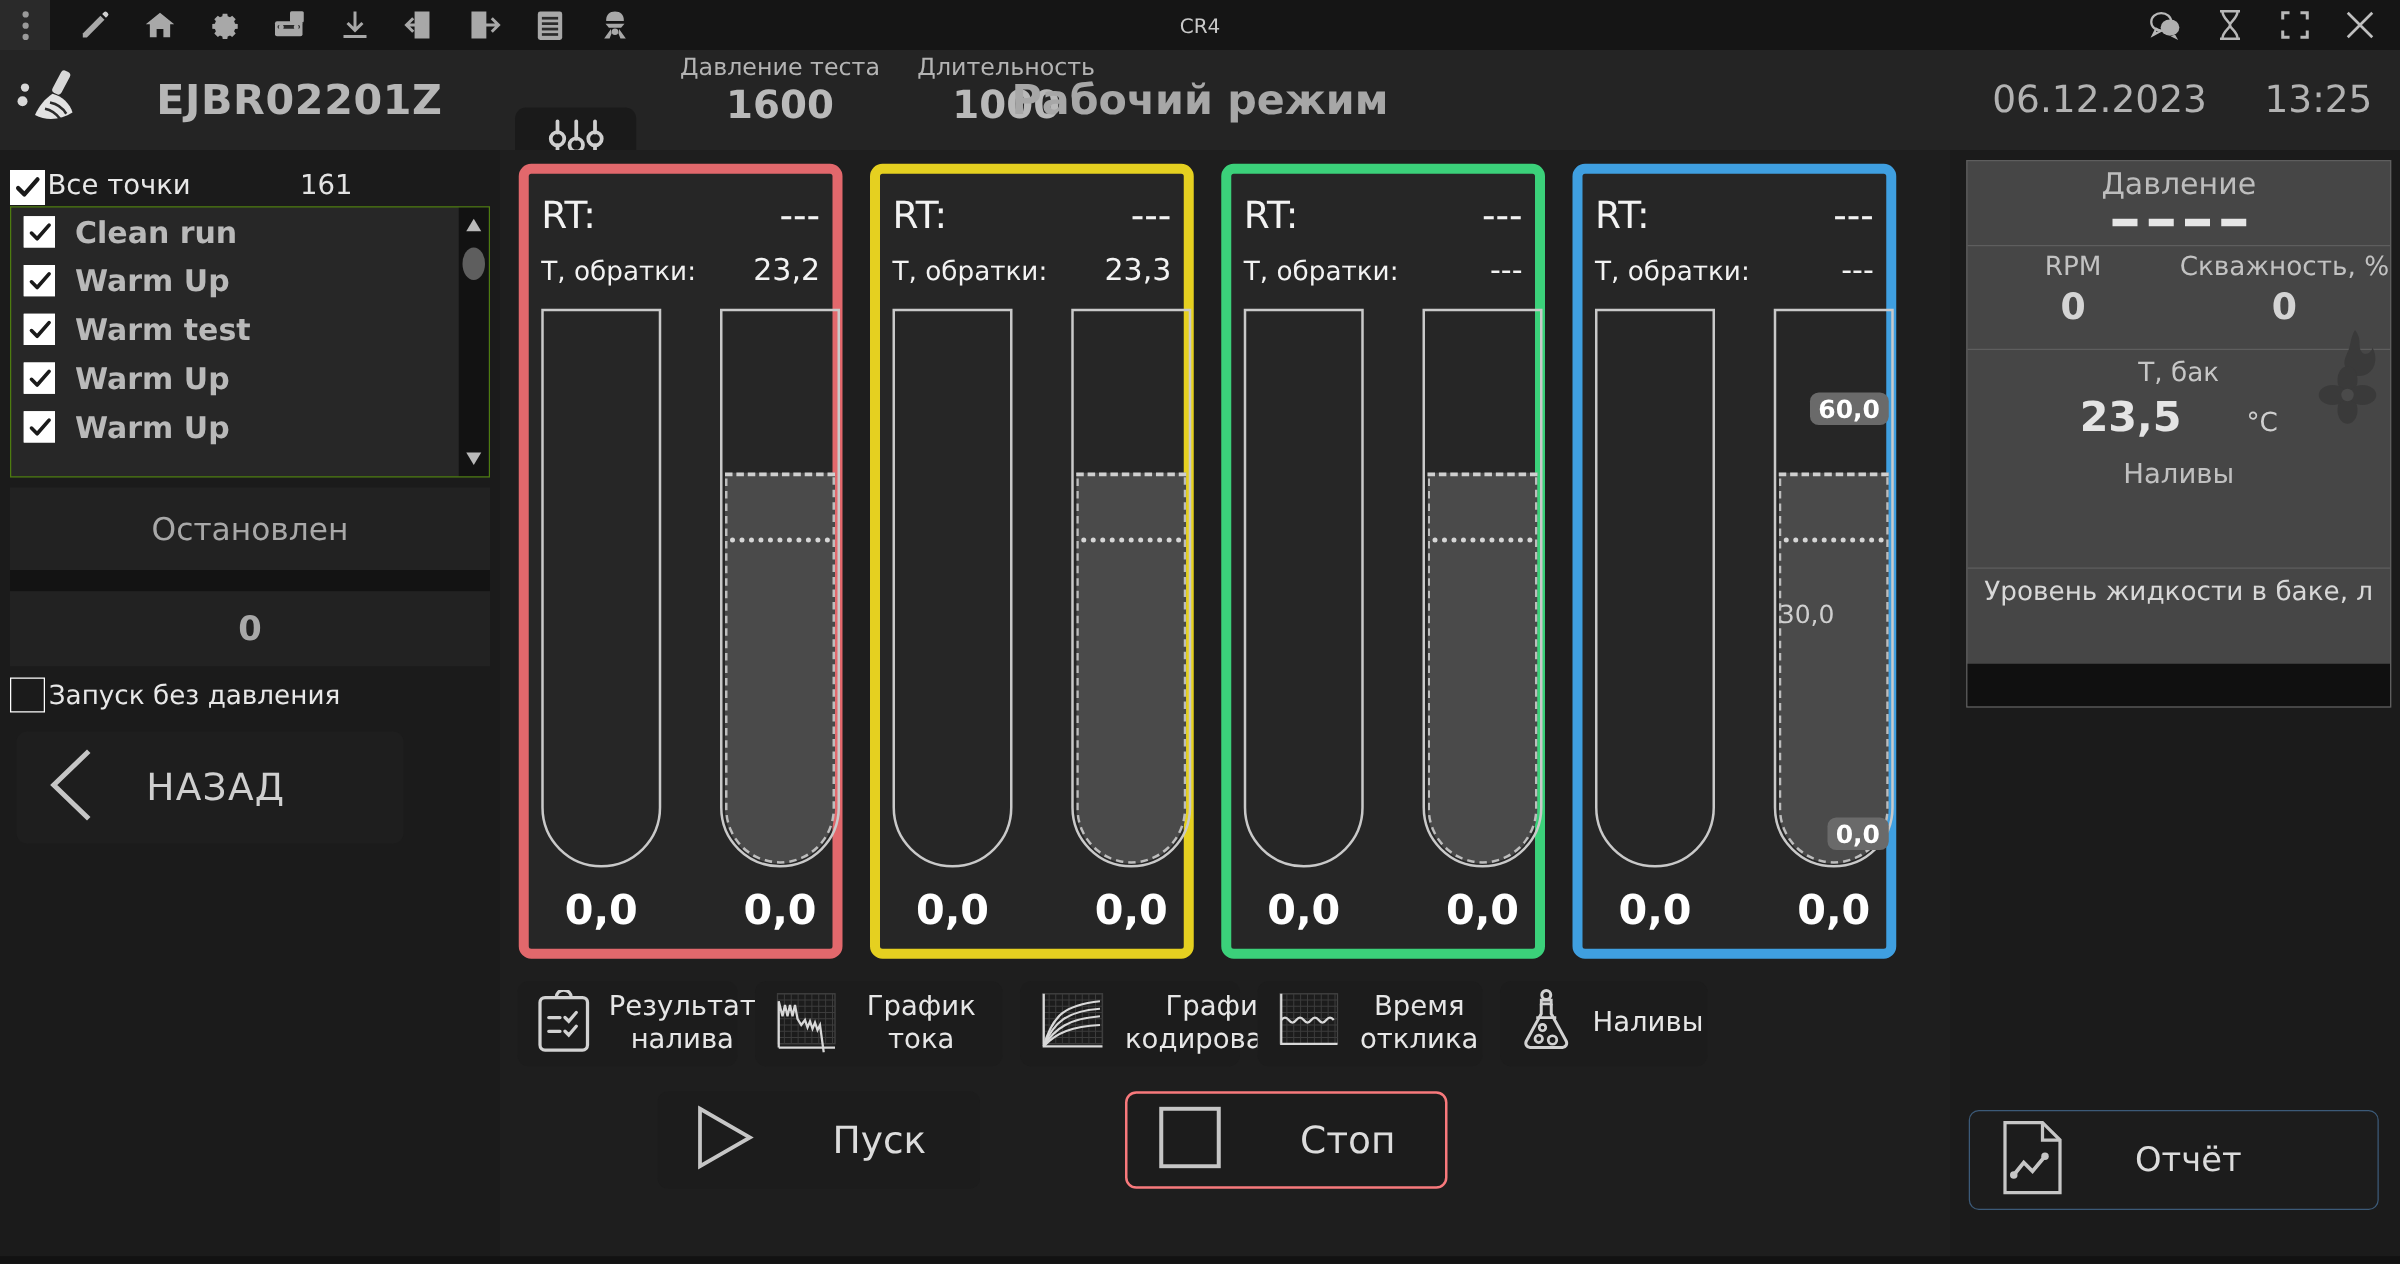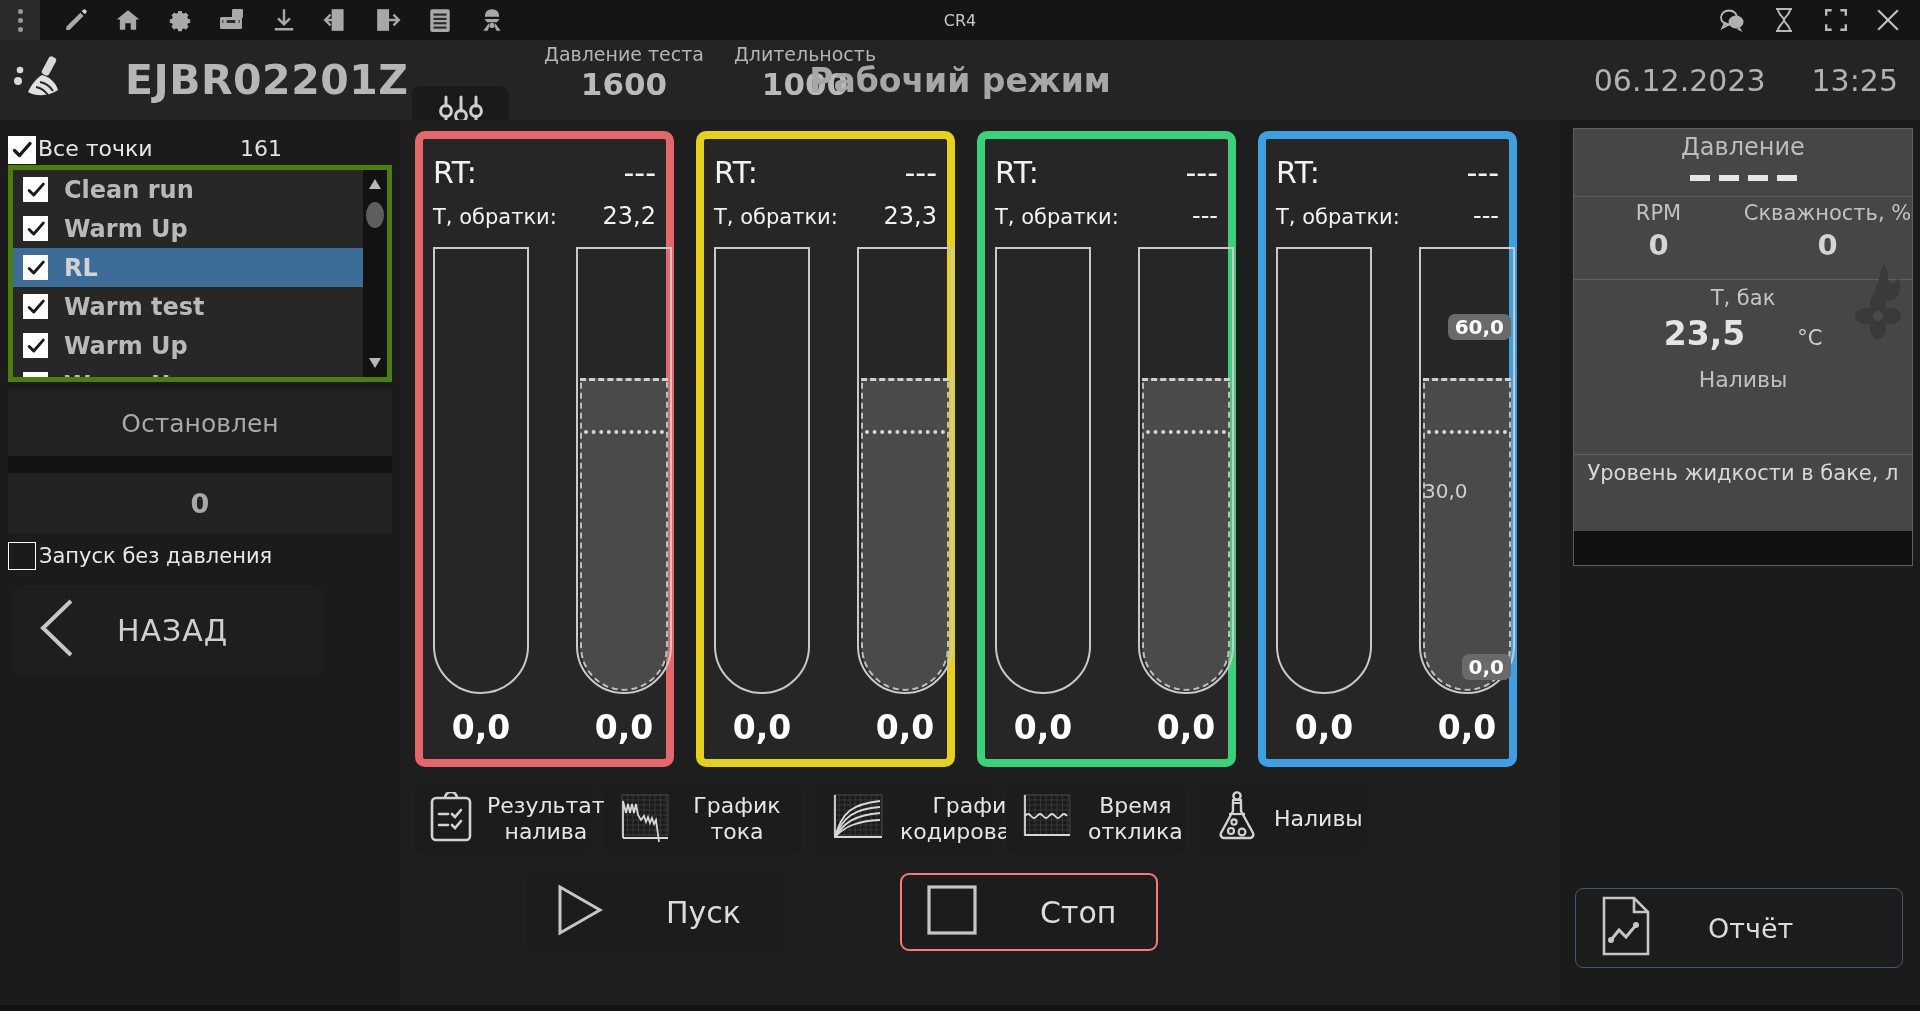--- a/index.html
+++ b/index.html
@@ -37,21 +37,21 @@
   .tb-right .tb-ico { width:48px; }
 
   
   .header {
     position:absolute; left:0; top:40px; width:1920px; height:80px;
     background:#242424;
   }
   .hdr-logo { position:absolute; left:12px; top:14px; width:56px; height:52px; }
   .hdr-model {
     position:absolute; left:125px; top:50%; transform:translateY(-50%);
-    font-size:41px; font-weight:bold; color:#b6b6b6; letter-spacing:0.5px;
+    font-size:33px; font-weight:bold; color:#b6b6b6; letter-spacing:0.5px;
   }
   .hdr-slider-btn {
     position:absolute; left:412px; top:46px; width:97px; height:63px;
     background:#1a1a1a; border-radius:9px;
     display:flex; align-items:center; justify-content:center;
   }
   .hdr-param { position:absolute; text-align:center; }
   .hdr-param .lbl { font-size:19px; color:#b4b4b4; line-height:26px; }
   .hdr-param .val { font-size:31px; font-weight:bold; color:#b9b9b9; line-height:34px; }
   .hdr-mode {
@@ -69,21 +69,21 @@
     width:28px; height:28px; background:#ffffff; border:1px solid #ffffff;
     display:flex; align-items:center; justify-content:center; flex:0 0 auto;
   }
   .cb.empty { background:#1b1b1b; }
   .cb svg { display:block; }
   .allrow .lbl { font-size:22px; color:#e8e8e8; margin-left:2px; }
   .allrow .cnt { position:absolute; left:232px; font-size:22px; color:#e2e2e2; }
 
   .listbox {
     position:absolute; left:8px; top:45px; width:384px; height:217px;
-    background:#272727; border:5px solid #4d7c0f; overflow:hidden;
+    background:#272727; border:1px solid #4d7c0f; overflow:hidden;
   }
   .listwrap { position:absolute; left:0; top:0; width:360px; height:100%; }
   .li { height:39px; display:flex; align-items:center; padding-left:10px; }
   .li.sel { background:#3d6c96; }
   .li .cb { width:25px; height:25px; }
   .li .txt { margin-left:16px; font-size:24px; font-weight:bold; color:#b9b9b9; }
   .li.sel .txt { color:#d2d2d2; }
 
   .scrollbar { position:absolute; right:0; top:0; width:24px; height:100%; background:#121212; }
   .sb-arrow { width:24px; height:24px; display:flex; align-items:center; justify-content:center; }
@@ -371,28 +371,20 @@
             </div>
             <div class="txt">Clean run</div>
           </div>
           <div class="li">
             <div class="cb">
               <svg width="20" height="20" viewBox="0 0 22 22">
                 <path fill="none" stroke="#1a1a1a" stroke-width="3.2" stroke-linecap="round" stroke-linejoin="round" d="M3.5 11.5l5 5L19 4.5"></path>
               </svg>
             </div>
             <div class="txt">Warm Up</div>
-          </div>
-          <div class="li sel">
-            <div class="cb">
-              <svg width="20" height="20" viewBox="0 0 22 22">
-                <path fill="none" stroke="#1a1a1a" stroke-width="3.2" stroke-linecap="round" stroke-linejoin="round" d="M3.5 11.5l5 5L19 4.5"></path>
-              </svg>
-            </div>
-            <div class="txt">RL</div>
           </div>
           <div class="li">
             <div class="cb">
               <svg width="20" height="20" viewBox="0 0 22 22">
                 <path fill="none" stroke="#1a1a1a" stroke-width="3.2" stroke-linecap="round" stroke-linejoin="round" d="M3.5 11.5l5 5L19 4.5"></path>
               </svg>
             </div>
             <div class="txt">Warm test</div>
           </div>
           <div class="li">

